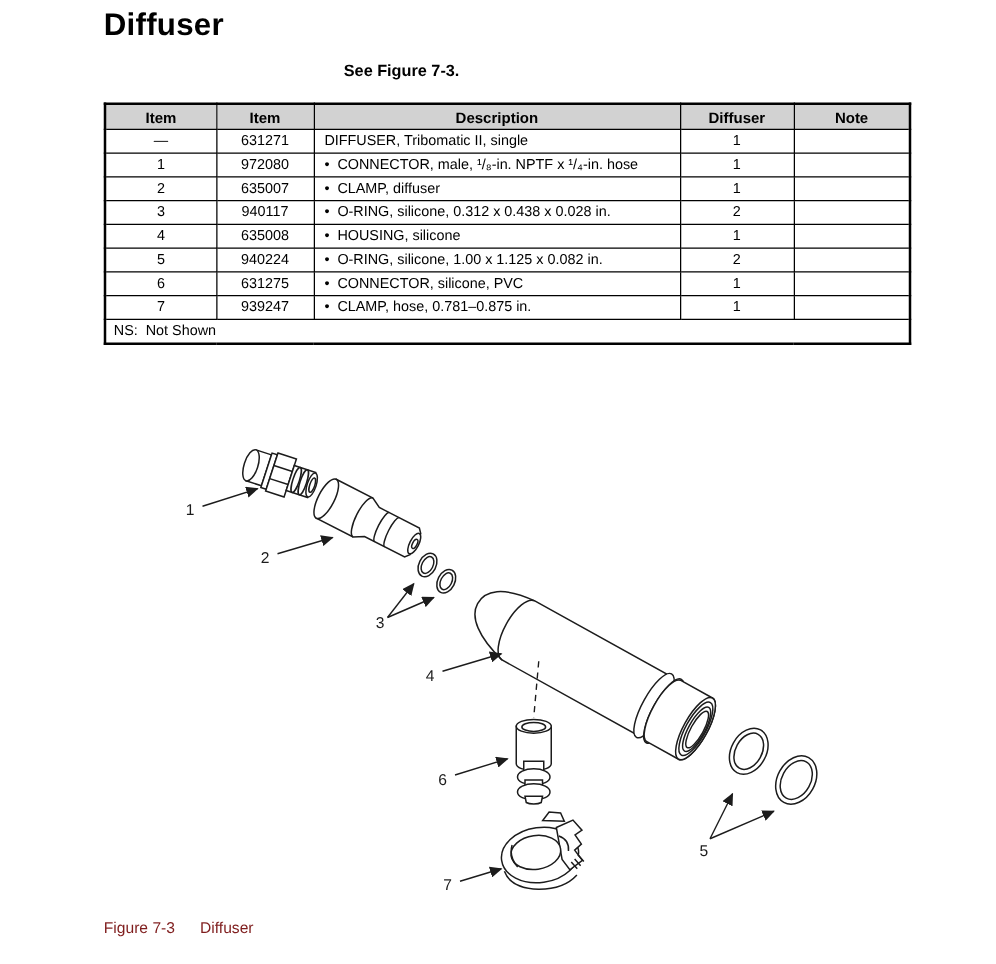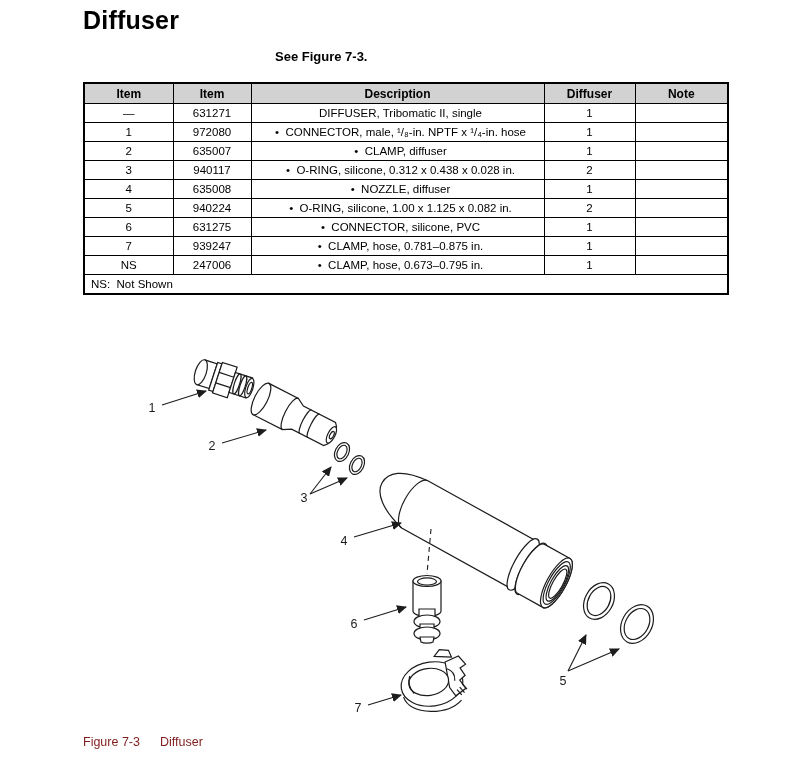--- a/index.html
+++ b/index.html
@@ -8,21 +8,21 @@
   .page-title{position:absolute;left:83px;top:6px;font-size:25px;font-weight:bold;
               letter-spacing:.2px;color:#000;}
   .see-figure{position:absolute;left:275px;top:49px;font-size:13px;color:#000;font-weight:bold;}
   .table-wrap{position:absolute;left:83px;top:82px;}
   table.parts{border-collapse:collapse;table-layout:fixed;width:644px;
               font-size:11.5px;color:#000;border:2px solid #000;}
   table.parts th,table.parts td{border:1px solid #000;height:18px;padding:0 2px;
               overflow:hidden;white-space:pre;}
   table.parts th{background:#d2d2d2;font-size:12px;font-weight:bold;height:19px;}
   .cell-item,.cell-part,.cell-qty{text-align:center;}
-  .cell-desc{text-align:center;padding-left:8px !important;}
+  .cell-desc{text-align:left;padding-left:8px !important;}
   .cell-note{}
   .foot-row td{text-align:left;padding-left:6px !important;height:19px;}
   .figure-caption{position:absolute;left:83px;top:735px;font-size:12.5px;color:#7f1d1d;}
   .figure-caption .cap-title{margin-left:20px;}
   svg{position:absolute;left:0;top:0;}
   .ln{stroke:#1c1c1c;stroke-width:1.2;fill:none;}
   .sld{stroke:#1c1c1c;stroke-width:1.2;fill:#fff;}
   .callout{font-size:12.5px;fill:#1c1c1c;}
   .arrow{stroke:#1c1c1c;stroke-width:1.1;}
   .dash{stroke:#1c1c1c;stroke-width:1.1;stroke-dasharray:5 4;fill:none;}
@@ -76,21 +76,21 @@
         <tr>
           <td class="cell-item">3</td>
           <td class="cell-part">940117</td>
           <td class="cell-desc">•  O-RING, silicone, 0.312 x 0.438 x 0.028 in.</td>
           <td class="cell-qty">2</td>
           <td class="cell-note"></td>
         </tr>
         <tr>
           <td class="cell-item">4</td>
           <td class="cell-part">635008</td>
-          <td class="cell-desc">•  NOZZLE, diffuser</td>
+          <td class="cell-desc">•  HOUSING, silicone</td>
           <td class="cell-qty">1</td>
           <td class="cell-note"></td>
         </tr>
         <tr>
           <td class="cell-item">5</td>
           <td class="cell-part">940224</td>
           <td class="cell-desc">•  O-RING, silicone, 1.00 x 1.125 x 0.082 in.</td>
           <td class="cell-qty">2</td>
           <td class="cell-note"></td>
         </tr>
@@ -98,27 +98,20 @@
           <td class="cell-item">6</td>
           <td class="cell-part">631275</td>
           <td class="cell-desc">•  CONNECTOR, silicone, PVC</td>
           <td class="cell-qty">1</td>
           <td class="cell-note"></td>
         </tr>
         <tr>
           <td class="cell-item">7</td>
           <td class="cell-part">939247</td>
           <td class="cell-desc">•  CLAMP, hose, 0.781–0.875 in.</td>
-          <td class="cell-qty">1</td>
-          <td class="cell-note"></td>
-        </tr>
-        <tr>
-          <td class="cell-item">NS</td>
-          <td class="cell-part">247006</td>
-          <td class="cell-desc">•  CLAMP, hose, 0.673–0.795 in.</td>
           <td class="cell-qty">1</td>
           <td class="cell-note"></td>
         </tr>
       </tbody>
     <tbody>
       <tr class="foot-row">
         <td colspan="5">NS:  Not Shown</td>
       </tr>
     </tbody>
   </table>

